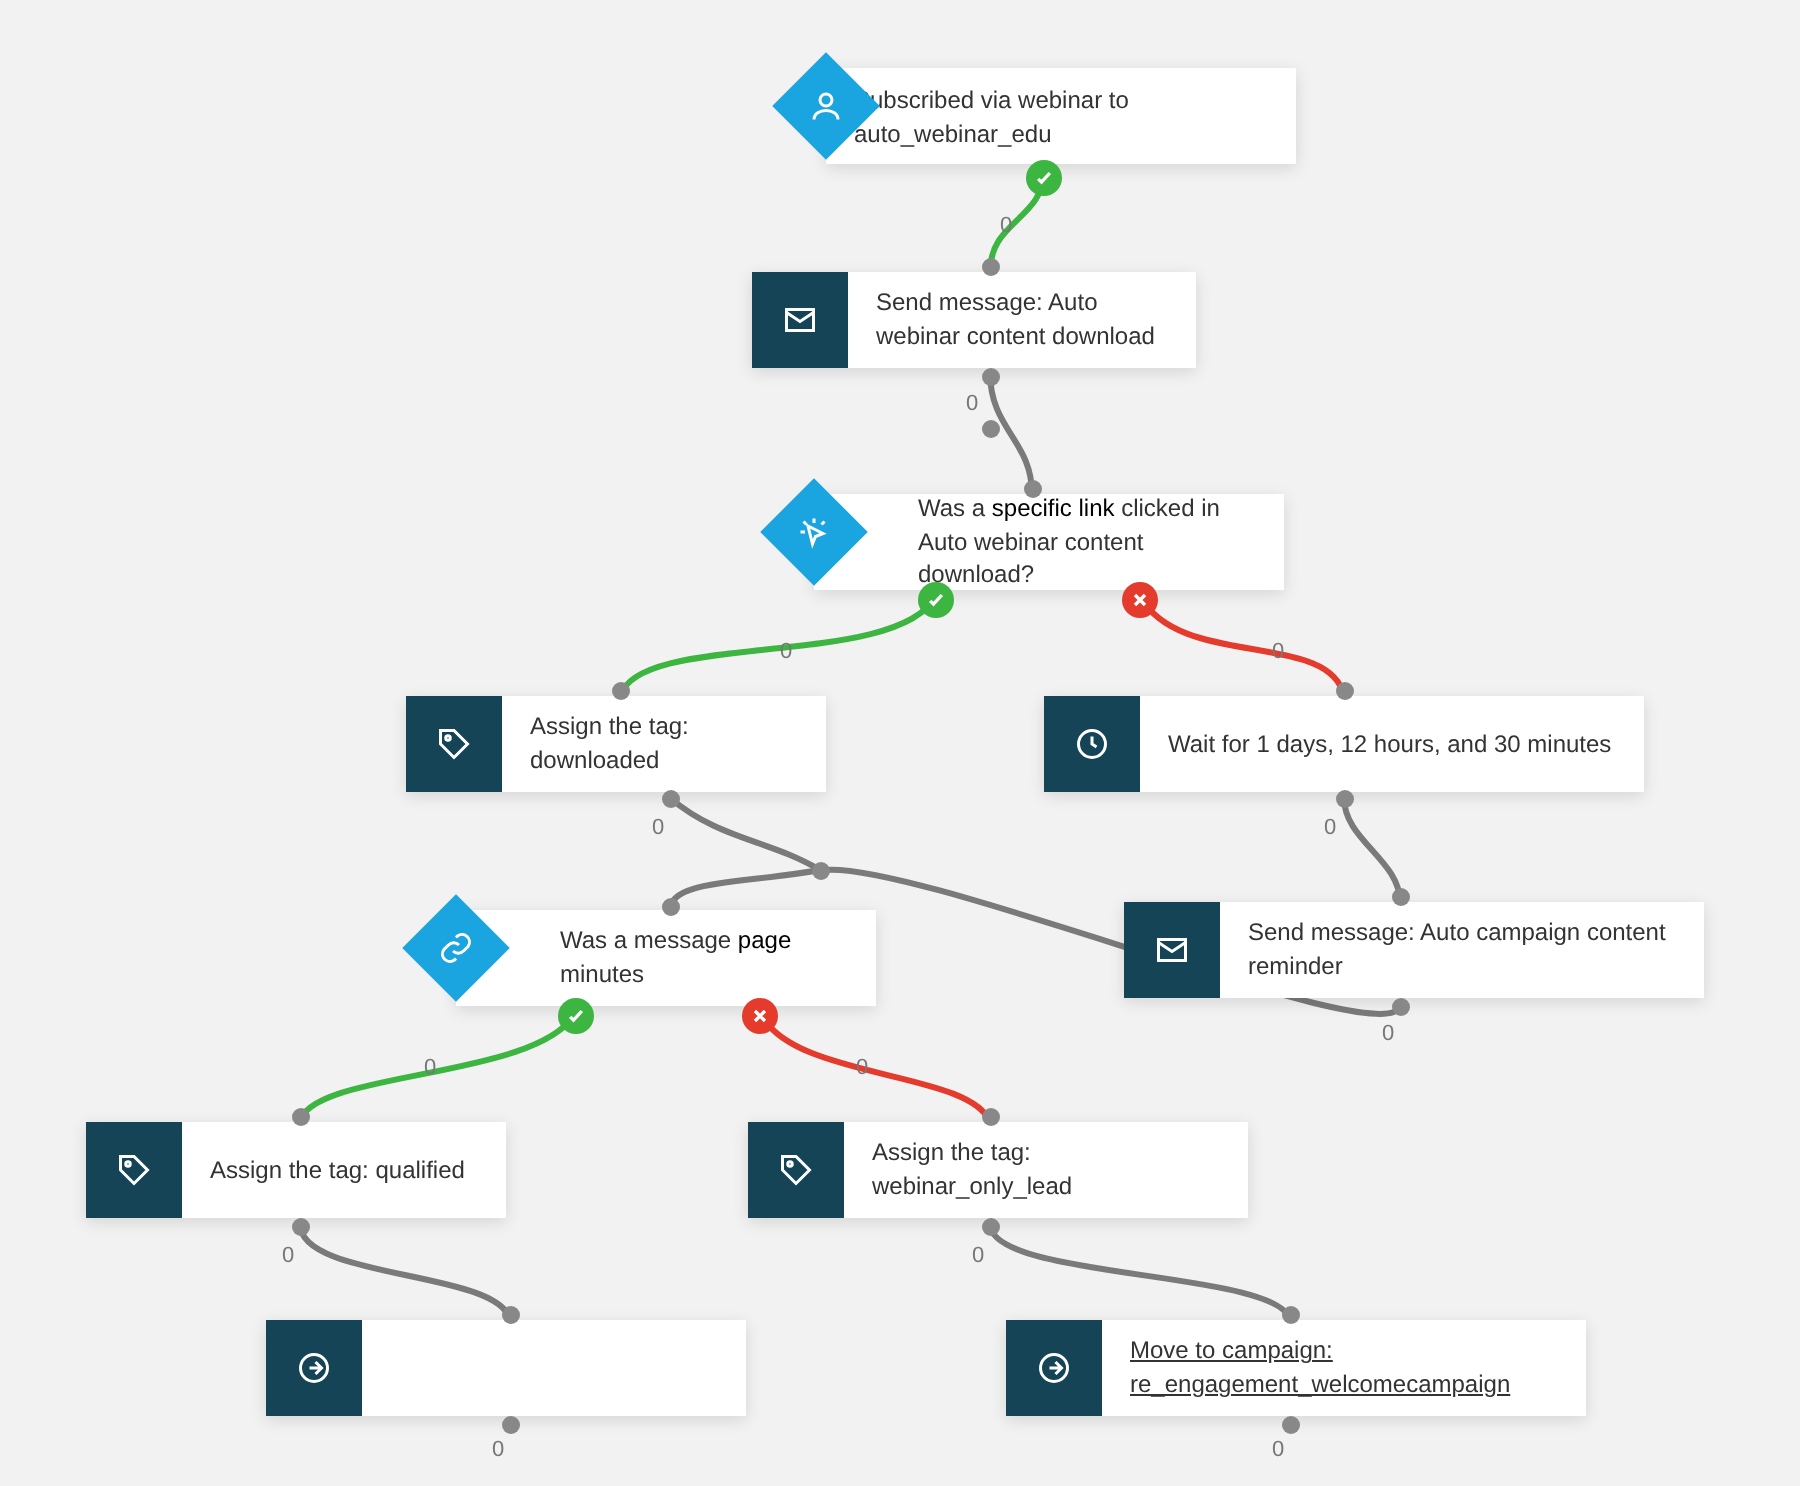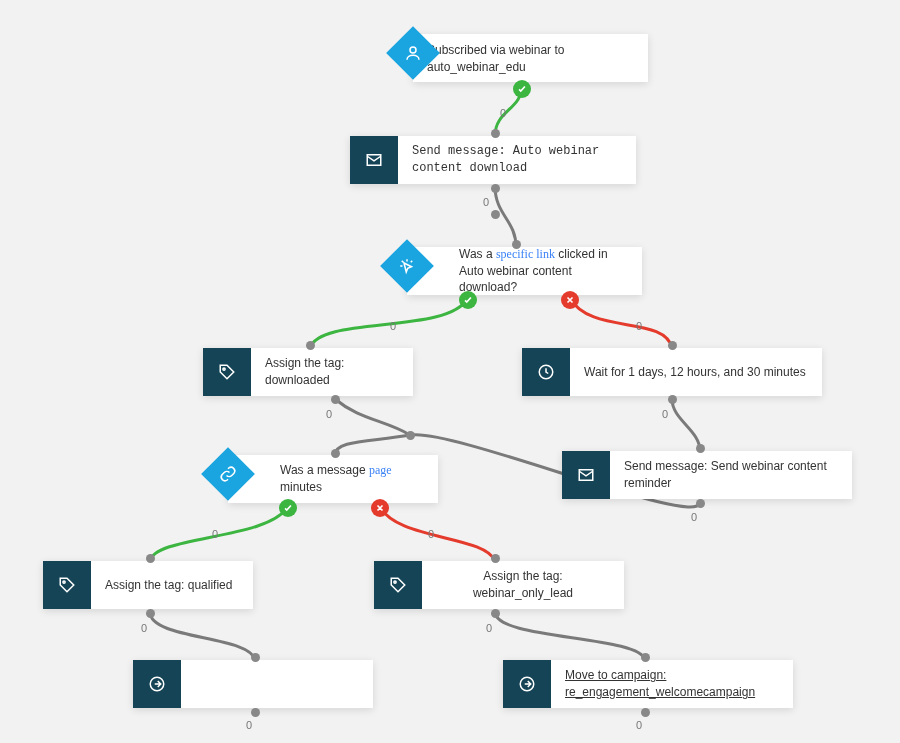--- a/index.html
+++ b/index.html
@@ -5,21 +5,21 @@
 html,body{margin:0;padding:0;background:#f2f2f2;font-family:-apple-system,BlinkMacSystemFont,"Segoe UI",Arial,sans-serif;font-size:12px;color:#333;}
 .canvas{position:relative;width:900px;height:743px;}
 svg.connectors{position:absolute;inset:0;width:900px;height:743px;pointer-events:none;}
 .node{position:absolute;background:#fff;box-shadow:0 2px 8px rgba(0,0,0,0.12);display:flex;align-items:center;}
 .iconbox{width:48px;height:48px;display:flex;align-items:center;justify-content:center;flex-shrink:0;}
 .square{background:#154456;}
 .diamond{position:absolute;width:38px;height:38px;background:#1aa4e0;transform:rotate(45deg);display:flex;align-items:center;justify-content:center;left:-19px;}
 .diamond svg{transform:rotate(-45deg);}
 .diamond-wrap{width:38px;position:relative;flex-shrink:0;align-self:stretch;}
 .node-text{padding:8px 14px;line-height:1.4;flex:1;}
-.node-text a{color:#3b82f6;text-decoration:none;font-family:Liberation Serif, serif;}
+.node-text a{color:#000000;text-decoration:none;}
 .badge{position:absolute;width:18px;height:18px;border-radius:50%;display:flex;align-items:center;justify-content:center;z-index:5;}
 .badge.yes{background:#3cb541;}
 .badge.no{background:#e43b2d;}
 .badge svg{width:10px;height:10px;}
 .dot{position:absolute;width:9px;height:9px;border-radius:50%;background:#888;z-index:4;}
 .lbl{position:absolute;font-size:11px;color:#777;z-index:3;}
 </style>
 </head>
 <body>
 
@@ -64,21 +64,21 @@
   <div class="node-text">Subscribed via webinar to auto_webinar_edu</div>
 </div>
 <div class="badge yes" style="left:513px;top:80px;">
   <svg viewBox="0 0 24 24" stroke="#fff" stroke-width="4" fill="none">
         <path d="M5 13l4 4 10-11"></path>
       </svg>
 </div>
 <div class="lbl" style="left:500px;top:107px;">0</div>
 <div class="dot" style="left:491px;top:129px;"></div>
 
-<div class="node" style="left:350px;top:136px;width:286px;height:48px;font-family:Liberation Mono, monospace;">
+<div class="node" style="left:376px;top:136px;width:222px;height:48px;">
   <div class="iconbox square">
     <svg width="18" height="18" viewBox="0 0 24 24" fill="none" stroke="#fff" stroke-width="2">
           <rect x="3" y="5" width="18" height="14"></rect>
           <path d="M3 7l9 6 9-6"></path>
         </svg>
   </div>
   <div class="node-text">Send message: Auto webinar content download</div>
 </div>
 <div class="dot" style="left:491px;top:184px;"></div>
 <div class="lbl" style="left:483px;top:196px;">0</div>
@@ -169,39 +169,39 @@
 <div class="dot" style="left:146px;top:554px;"></div>
 <div class="dot" style="left:491px;top:554px;"></div>
 
 <div class="node" style="left:562px;top:451px;width:290px;height:48px;">
   <div class="iconbox square">
     <svg width="18" height="18" viewBox="0 0 24 24" fill="none" stroke="#fff" stroke-width="2">
           <rect x="3" y="5" width="18" height="14"></rect>
           <path d="M3 7l9 6 9-6"></path>
         </svg>
   </div>
-  <div class="node-text">Send message: Send webinar content reminder</div>
+  <div class="node-text">Send message: Auto campaign content reminder</div>
 </div>
 <div class="dot" style="left:696px;top:499px;"></div>
 <div class="lbl" style="left:691px;top:511px;">0</div>
 
 <div class="node" style="left:43px;top:561px;width:210px;height:48px;">
   <div class="iconbox square">
     <svg width="18" height="18" viewBox="0 0 24 24" fill="none" stroke="#fff" stroke-width="2">
           <path d="M3 12V3h9l9 9-9 9z"></path>
           <circle cx="8" cy="8" r="1.5"></circle>
         </svg>
   </div>
   <div class="node-text">Assign the tag: qualified</div>
 </div>
 <div class="dot" style="left:146px;top:609px;"></div>
 <div class="lbl" style="left:141px;top:622px;">0</div>
 <div class="dot" style="left:251px;top:653px;"></div>
 
-<div class="node" style="left:374px;top:561px;width:250px;height:48px;text-align:center;">
+<div class="node" style="left:374px;top:561px;width:250px;height:48px;">
   <div class="iconbox square">
     <svg width="18" height="18" viewBox="0 0 24 24" fill="none" stroke="#fff" stroke-width="2">
           <path d="M3 12V3h9l9 9-9 9z"></path>
           <circle cx="8" cy="8" r="1.5"></circle>
         </svg>
   </div>
   <div class="node-text">Assign the tag: webinar_only_lead</div>
 </div>
 <div class="dot" style="left:491px;top:609px;"></div>
 <div class="lbl" style="left:486px;top:622px;">0</div>

